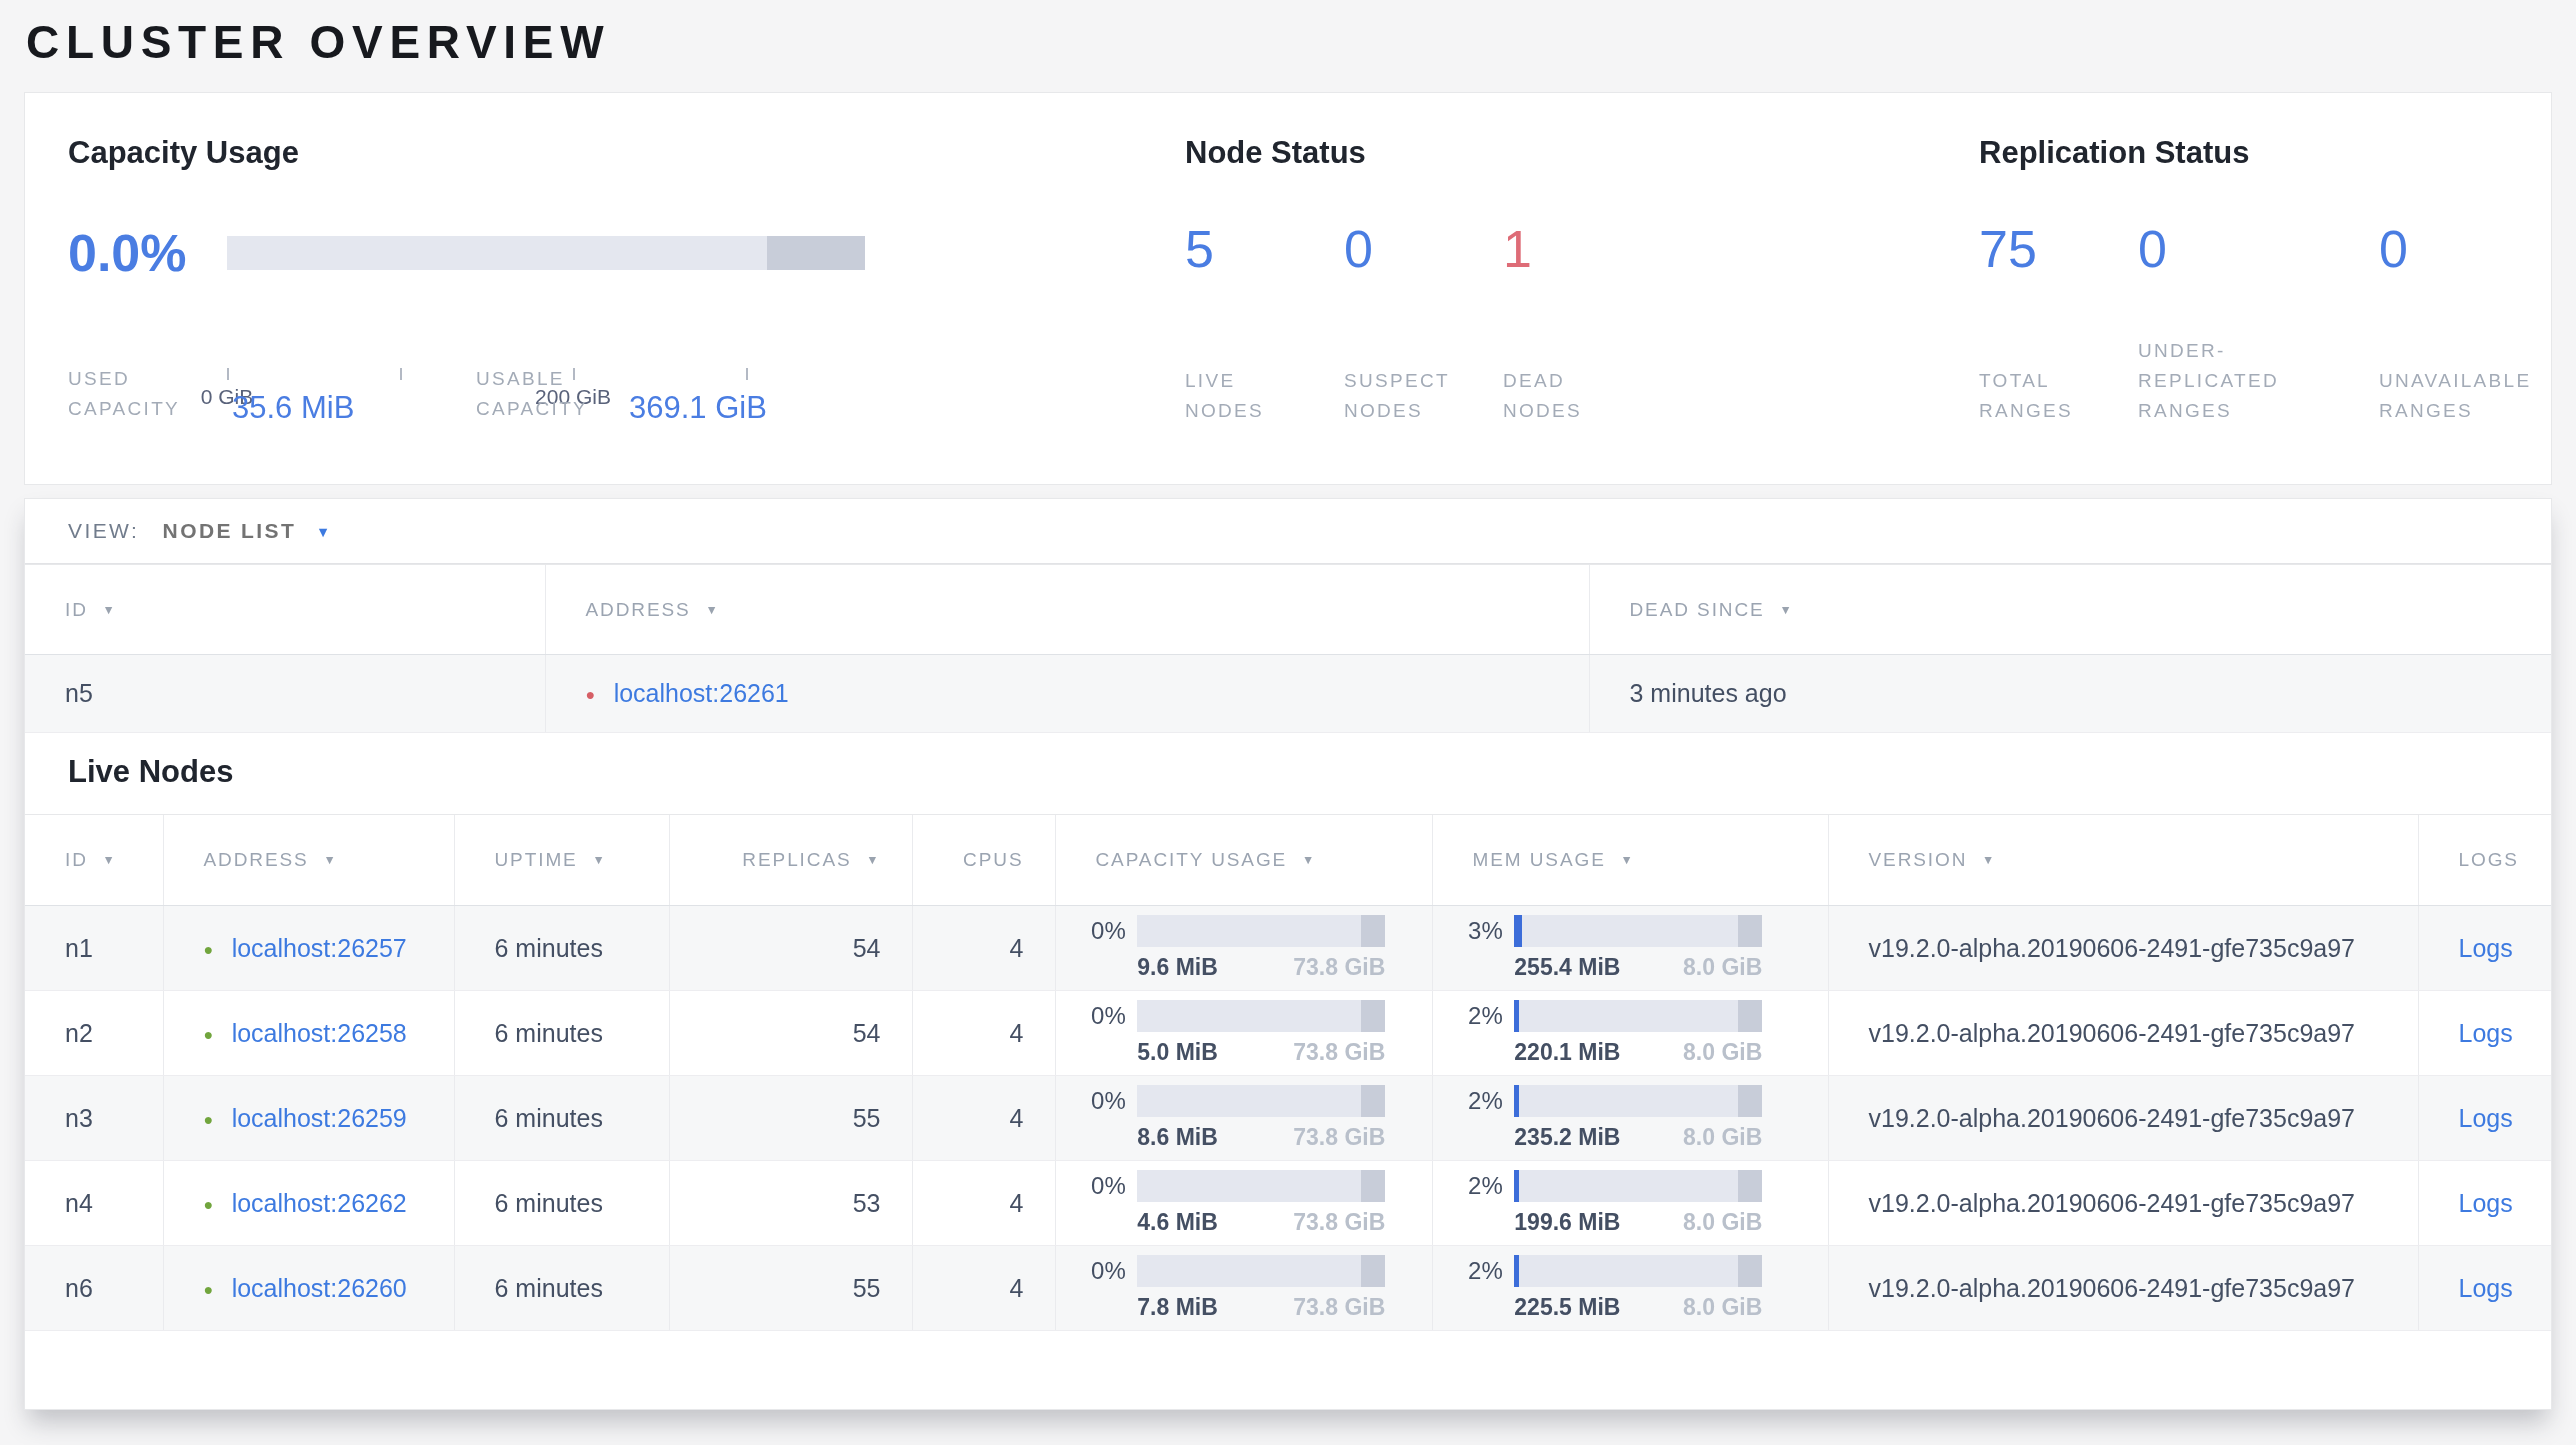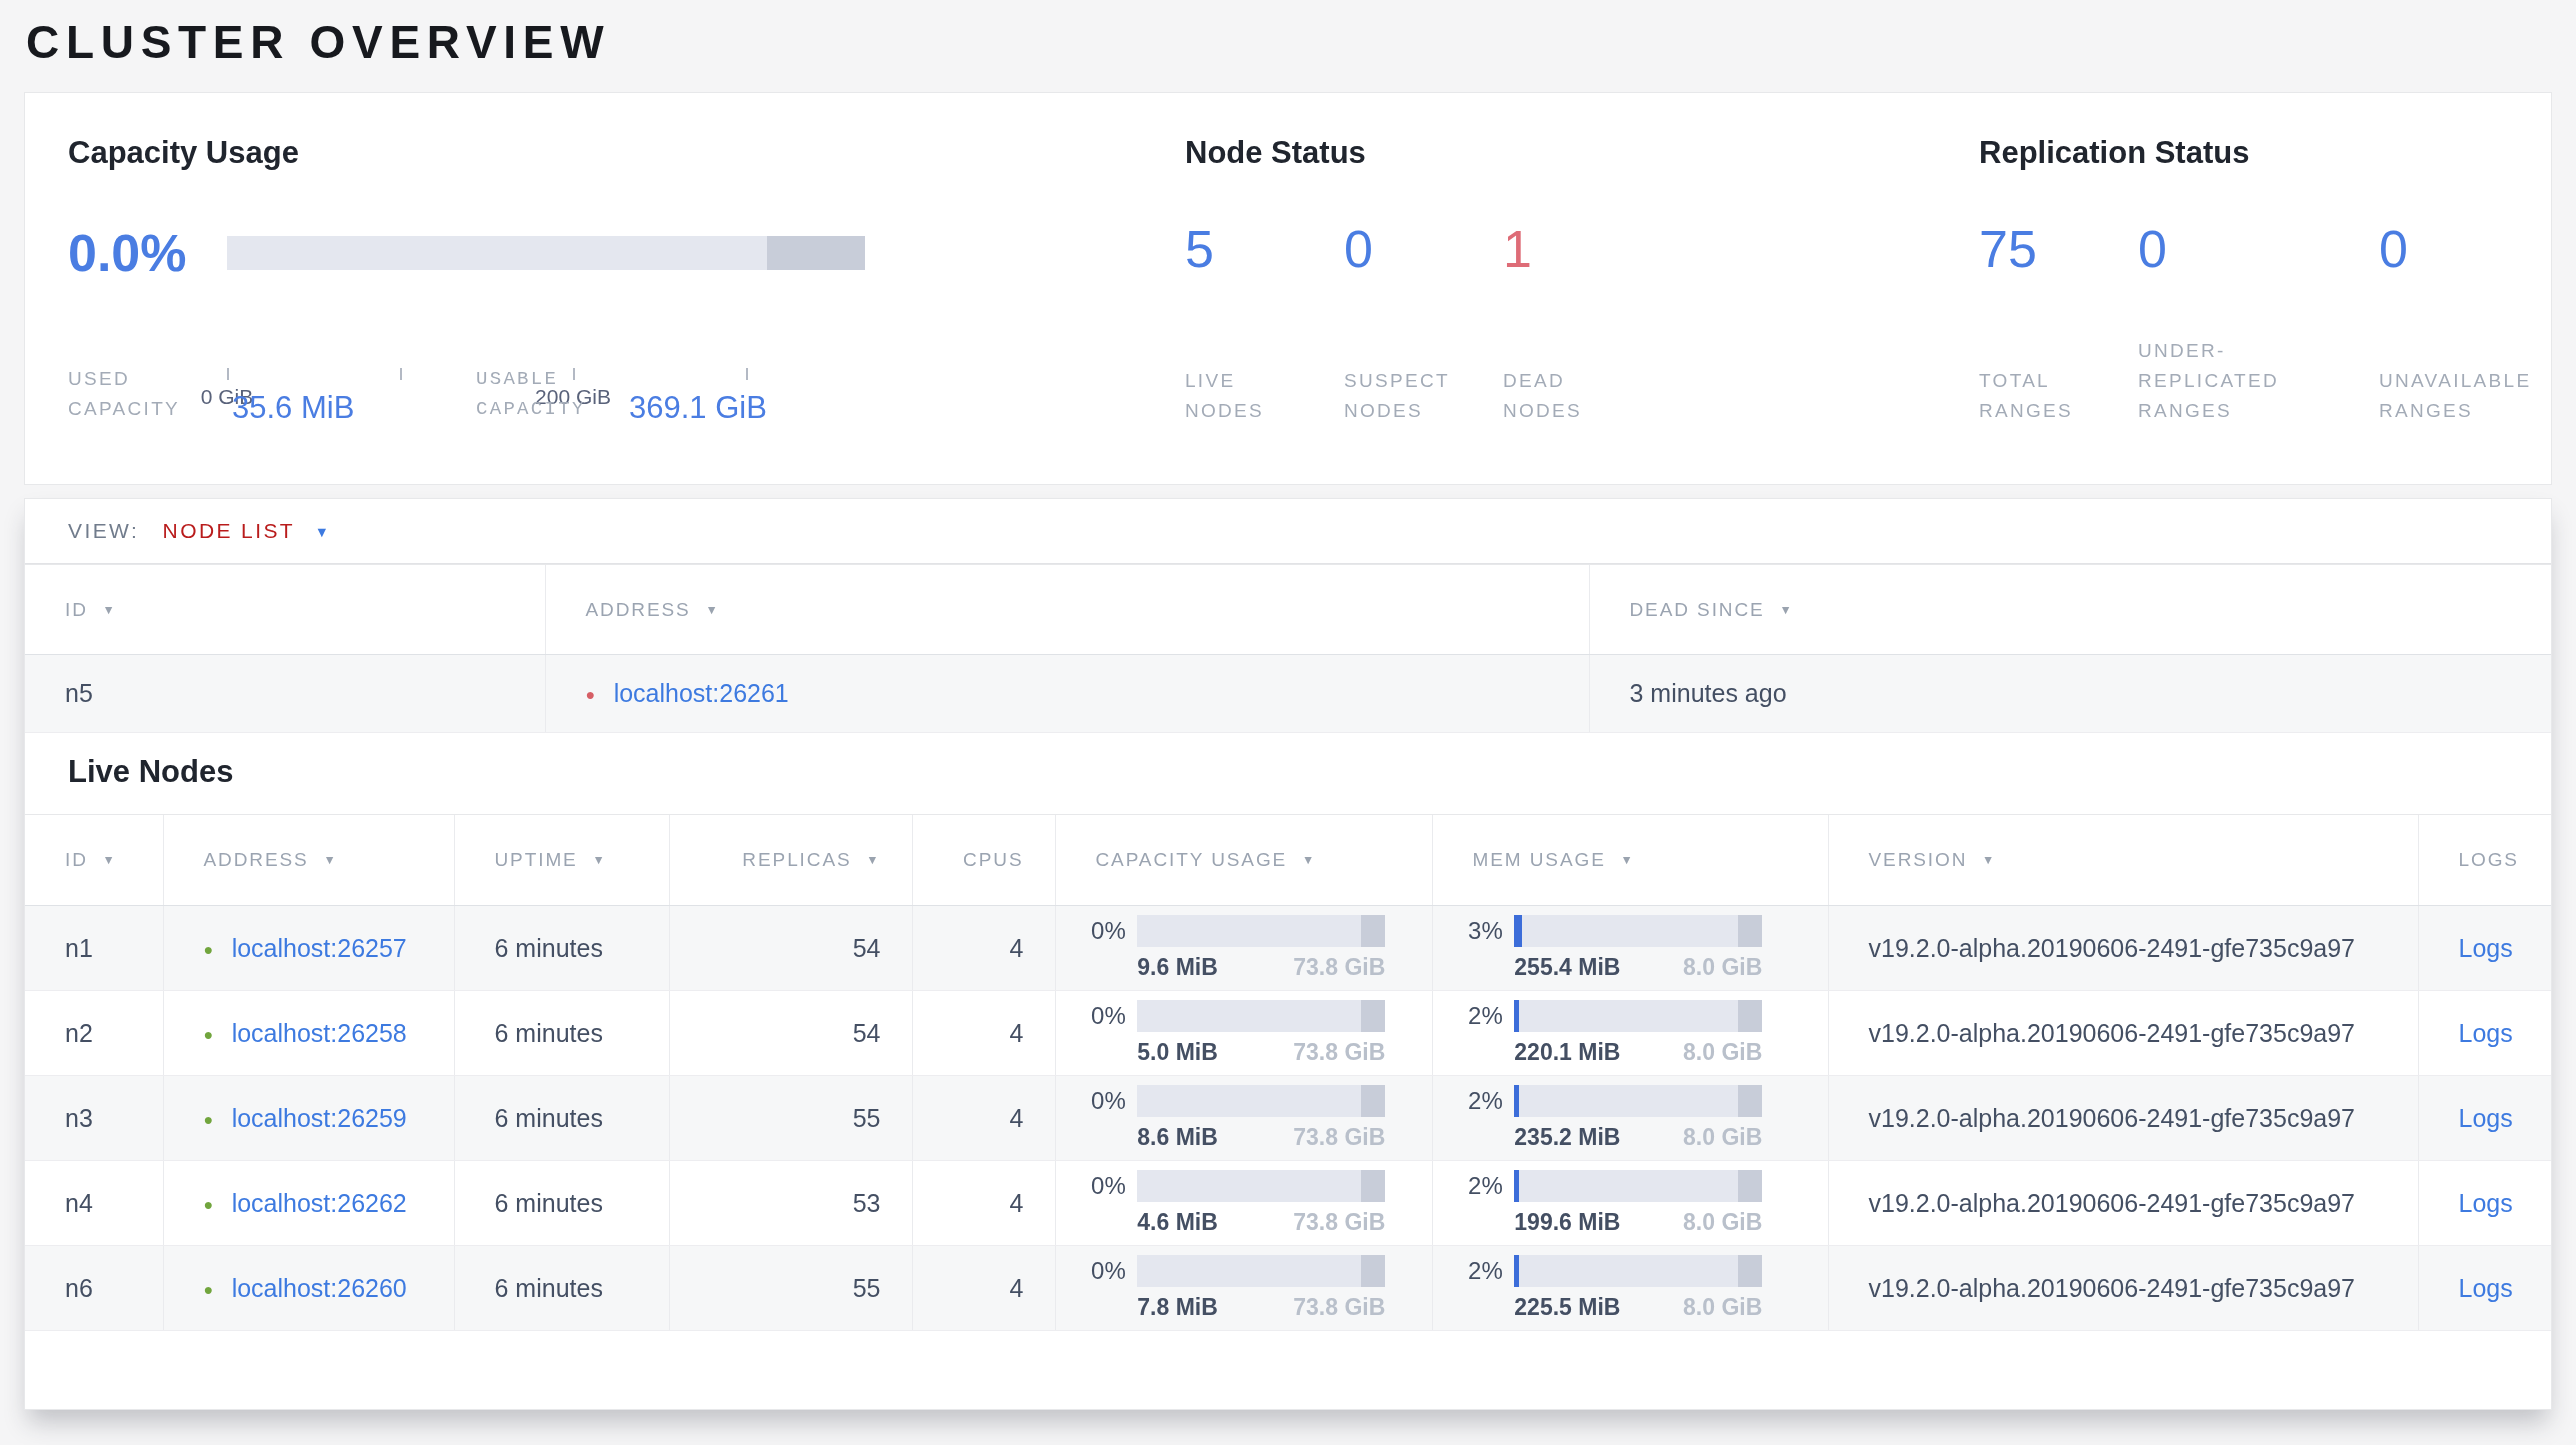--- a/index.html
+++ b/index.html
@@ -50,21 +50,21 @@
   .cap-stat .stat-label-col { display:flex; flex-direction:column; }
   .stat-label-line {
     font-size:19px; letter-spacing:2.3px; color:#a3abb7; line-height:30px; font-weight:500;
   }
   .cap-stat .stat-value {
     font-size:31px; font-weight:500; color:#4a7de2; margin-bottom:-1.9px; white-space:nowrap;
   }
   .cap-stat-used   { left:43px; }
   .cap-stat-used   .stat-label-col { width:164px; }
   .cap-stat-usable { left:451px; }
-  .cap-stat-usable .stat-label-col { width:153px;font-family:Liberation Mono, monospace; }
+  .cap-stat-usable .stat-label-col { width:153px; }
 
   .stats-row { position:absolute; top:126px; display:flex; height:207px; }
   .stats-row-nodes { left:1160px; }
   .stats-row-repl  { left:1954px; }
   .stat-col { display:flex; flex-direction:column; }
   .stat-num { font-size:52px; font-weight:500; color:#4a7de2; line-height:61px; }
   .stat-num.red { color:#de6c77; }
   .stat-col .stat-label { margin-top:auto; display:flex; flex-direction:column; }
 
   
@@ -72,21 +72,21 @@
     position:absolute; left:24px; top:498px; width:2528px; height:912px;
     background:#ffffff; border:1px solid #e7e8ea;
     box-shadow:0 15.3px 23px -3.8px rgba(40,44,58,0.25);
   }
   .view-bar {
     height:65px; line-height:63px; border-bottom:1px solid #e2e3e6;
     padding-left:43px; white-space:nowrap;
   }
   .view-label { font-size:21px; letter-spacing:2.4px; color:#717c8c; font-weight:500; }
   .view-select { display:inline-block; margin-left:19px; cursor:pointer; }
-  .view-value { font-size:21px; letter-spacing:2.4px; color:#b91c1c; font-weight:400; }
+  .view-value { font-size:21px; letter-spacing:2.4px; color:#737373; font-weight:700; }
   .view-caret { font-size:14.3px; color:#3d7ae0; margin-left:15.3px; vertical-align:1px; }
 
   .panel-heading-wrap-dead { padding:23px 0 0 43px; height:82px; }
   .panel-heading-wrap-live { padding:21px 0 0 43px; height:81px; }
 
   table { width:100%; border-collapse:collapse; table-layout:fixed; }
   th {
     font-size:19px; letter-spacing:1.9px; color:#9ba4b1; font-weight:500;
     text-align:left; vertical-align:middle;
     border-top:1px solid #e7e8ea; border-bottom:1px solid #dfe2e6;

